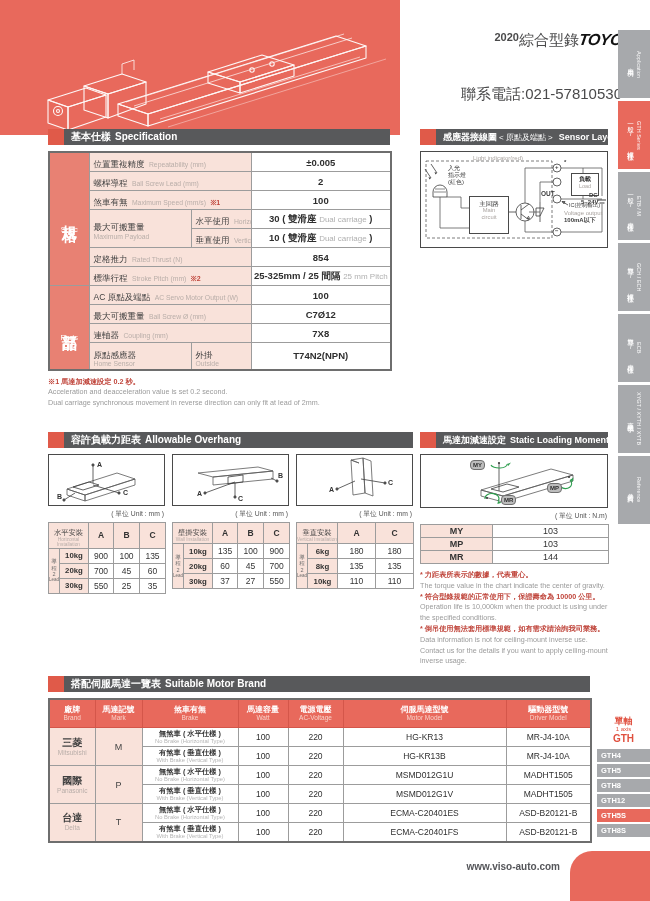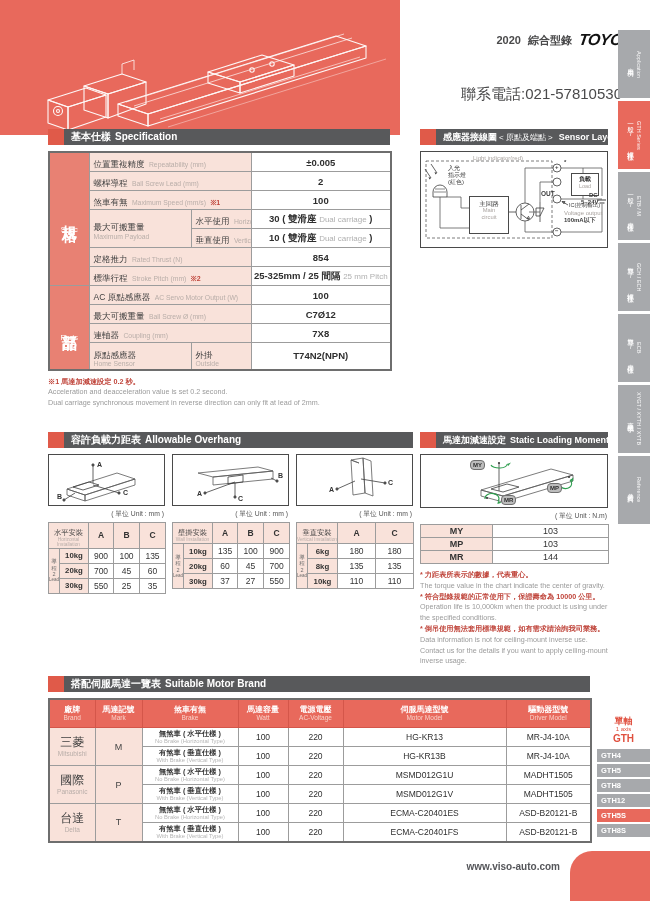--- a/index.html
+++ b/index.html
@@ -1,22 +1,22 @@
 <!DOCTYPE html>
 <html><head>
 <meta charset="utf-8">
 <style>
   html,body { margin:0; padding:0; background:#ffffff; font-family:"Liberation Sans", sans-serif; }
   .page { position:relative; width:650px; height:901px; background:#fff; overflow:hidden; }
 
   
   .hero { position:absolute; left:0; top:0; width:400px; height:135px; background:#e8695c; }
-  .brandline { position:absolute; top:31px; right:28px; display:flex; align-items:center; gap:7px; }
+  .brandline { position:absolute; top:31px; right:28px; display:flex; align-items:flex-start; }
   .catalog-year { font-size:11px; font-weight:bold; color:#4a4a4b; }
-  .catalog-name { font-size:11px; font-weight:bold; color:#4a4a4b; }
+  .catalog-name { font-size:15px; font-weight:normal; color:#4a4a4b; }
   .logo { font-size:16px; font-weight:bold; font-style:italic; color:#121212; letter-spacing:-0.5px; transform:skewX(-8deg); }
   .phone { position:absolute; top:85px; right:28px; font-size:15px; color:#4a4a4b; }
 
   
   .side-tabs { position:absolute; top:30px; right:0; width:32px; display:flex; flex-direction:column; gap:3px; }
   .side-tab { height:68px; background:#a7a9ac; color:#fff; display:flex; justify-content:center; align-items:center; gap:2px; overflow:hidden; }
   .side-tab.active { background:#e8695c; }
   .side-tab .zh { writing-mode:vertical-rl; text-orientation:upright; font-size:6.5px; letter-spacing:1px; line-height:1; }
   .side-tab .en { writing-mode:vertical-rl; font-size:5.5px; line-height:1; opacity:.92; }
 
@@ -87,21 +87,21 @@
   .mlabel { background:#f9e2da; text-align:center; font-size:9px; font-weight:bold; color:#333; }
   .mval { text-align:center; font-size:9px; color:#333; }
 
   
   .motor-tbl { width:542px; table-layout:fixed; border:2px solid #6e6e6e; }
   .motor-tbl th { background:#e8695c; border:1px solid #d4564a; height:27px; vertical-align:middle; }
   .mh-zh { display:block; color:#fff; font-size:8px; font-weight:bold; line-height:1.2; }
   .mh-en { display:block; color:#f8d2ca; font-size:6.5px; font-weight:normal; line-height:1.2; }
   .motor-tbl tr.body { height:19px; }
   .brand-cell { background:#f9e2da; text-align:center; vertical-align:middle; }
-  .bz { display:block; font-size:12px; font-weight:normal; color:#3f3f3f; line-height:1.2; }
+  .bz { display:block; font-size:10px; font-weight:bold; color:#3f3f3f; line-height:1.2; }
   .be { display:block; font-size:6.5px; color:#b9aea9; line-height:1.2; }
   .mark-cell { background:#f9e2da; text-align:center; vertical-align:middle; font-size:9px; color:#444; }
   .brake-cell { text-align:center; vertical-align:middle; }
   .bkz { display:block; font-size:7.3px; font-weight:bold; color:#333; line-height:1.25; }
   .bke { display:block; font-size:5.8px; color:#b5b5b5; line-height:1.15; }
   .mv { text-align:center; vertical-align:middle; font-size:8.5px; color:#2e2e2e; }
   tr.gsep td { border-top:1.5px solid #777; }
 
   
   .model-nav { position:absolute; left:597px; top:716px; width:53px; }
@@ -236,21 +236,21 @@
       </tr>
       <tr>
         <td class="lab" colspan="2"><span class="lz">標準行程</span> <span class="le">Stroke Pitch (mm)</span> <span class="lnote">※2</span></td>
         <td class="val"><span>25-325mm / 25 間隔 </span><span class="vg">25 mm Pitch</span></td>
       </tr>
       <tr>
         <td class="gcol" rowspan="4">
           <span class="gzh">部品</span>
           <span class="gen">Parts</span>
         </td>
-        <td class="lab" colspan="2"><span class="lz">AC 原點感應器</span> <span class="le">AC Servo Motor Output (W)</span></td>
+        <td class="lab" colspan="2"><span class="lz">AC 原點及端點</span> <span class="le">AC Servo Motor Output (W)</span></td>
         <td class="val">100</td>
       </tr>
       <tr>
         <td class="lab" colspan="2"><span class="lz">最大可搬重量</span> <span class="le">Ball Screw Ø (mm)</span></td>
         <td class="val">C7Ø12</td>
       </tr>
       <tr>
         <td class="lab" colspan="2"><span class="lz">連軸器</span> <span class="le">Coupling (mm)</span></td>
         <td class="val">7X8</td>
       </tr>

